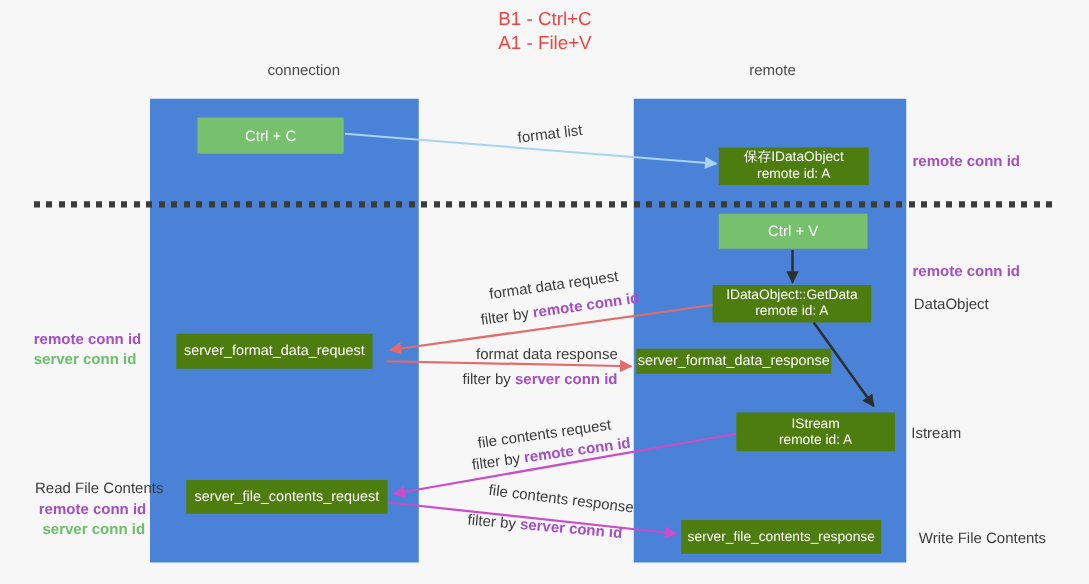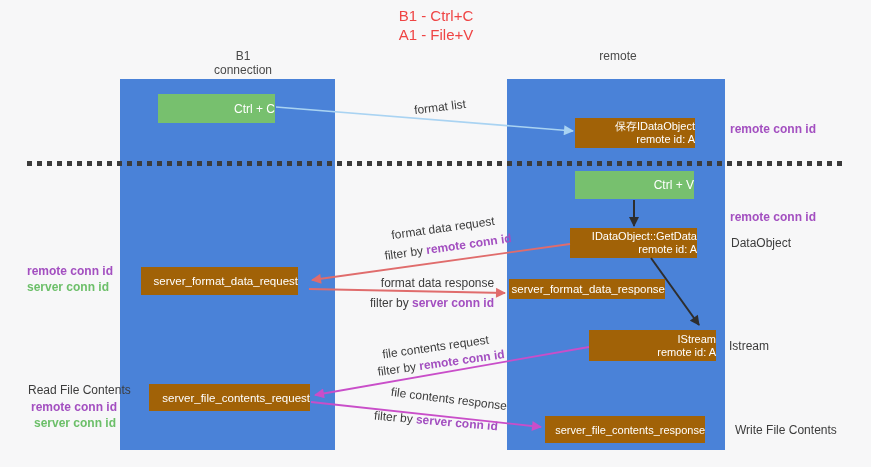--- a/index.html
+++ b/index.html
@@ -17,24 +17,24 @@
   .lane-header.left{left:153px;top:49px;}
   .lane-header.right{left:528px;top:49px;}
   
   .lane{background:#4a82d8;top:79px;height:371px;}
   .lane.left{left:120px;width:215px;}
   .lane.right{left:507px;width:218px;}
   
   .divider{left:27px;top:161px;width:820px;height:5px;
     background:repeating-linear-gradient(90deg,#3b3b3b 0 5px,transparent 5px 10px);}
   
-  .node{display:flex;align-items:flex-end;justify-content:center;flex-direction:column;
+  .node{display:flex;align-items:center;justify-content:center;flex-direction:column;
     color:#fff;font-size:12px;text-align:center;line-height:14px;white-space:nowrap;}
   .node.green{background:#77c06e;}
-  .node.orange{background:#a16207;}
+  .node.orange{background:#4d7c0f;}
   .node.two{font-size:11px;line-height:13px;}
   .n-ctrlc{left:158px;top:94px;width:117px;height:29px;}
   .n-saved{left:575px;top:118px;width:120px;height:30px;}
   .n-ctrlv{left:575px;top:171px;width:119px;height:28px;}
   .n-getdata{left:570px;top:228px;width:127px;height:30px;}
   .n-freq{left:141px;top:267px;width:157px;height:28px;font-size:11.5px;}
   .n-fresp{left:509px;top:279px;width:156px;height:20px;font-size:11.5px;}
   .n-istream{left:589px;top:330px;width:127px;height:31px;}
   .n-creq{left:149px;top:384px;width:161px;height:27px;font-size:11.5px;}
   .n-cresp{left:545px;top:416px;width:160px;height:27px;font-size:11px;}
@@ -69,21 +69,20 @@
 </style>
 </head>
 <body>
 
 <div class="abs title">
   <div>B1 - Ctrl+C</div>
   <div>A1 - File+V</div>
 </div>
 
 <div class="abs lane-header left">
-  <div>B1</div>
   <div>connection</div>
 </div>
 <div class="abs lane-header right">
   <div>remote</div>
 </div>
 
 <div class="abs lane left"></div>
 <div class="abs lane right"></div>
 
 <div class="abs divider"></div>

